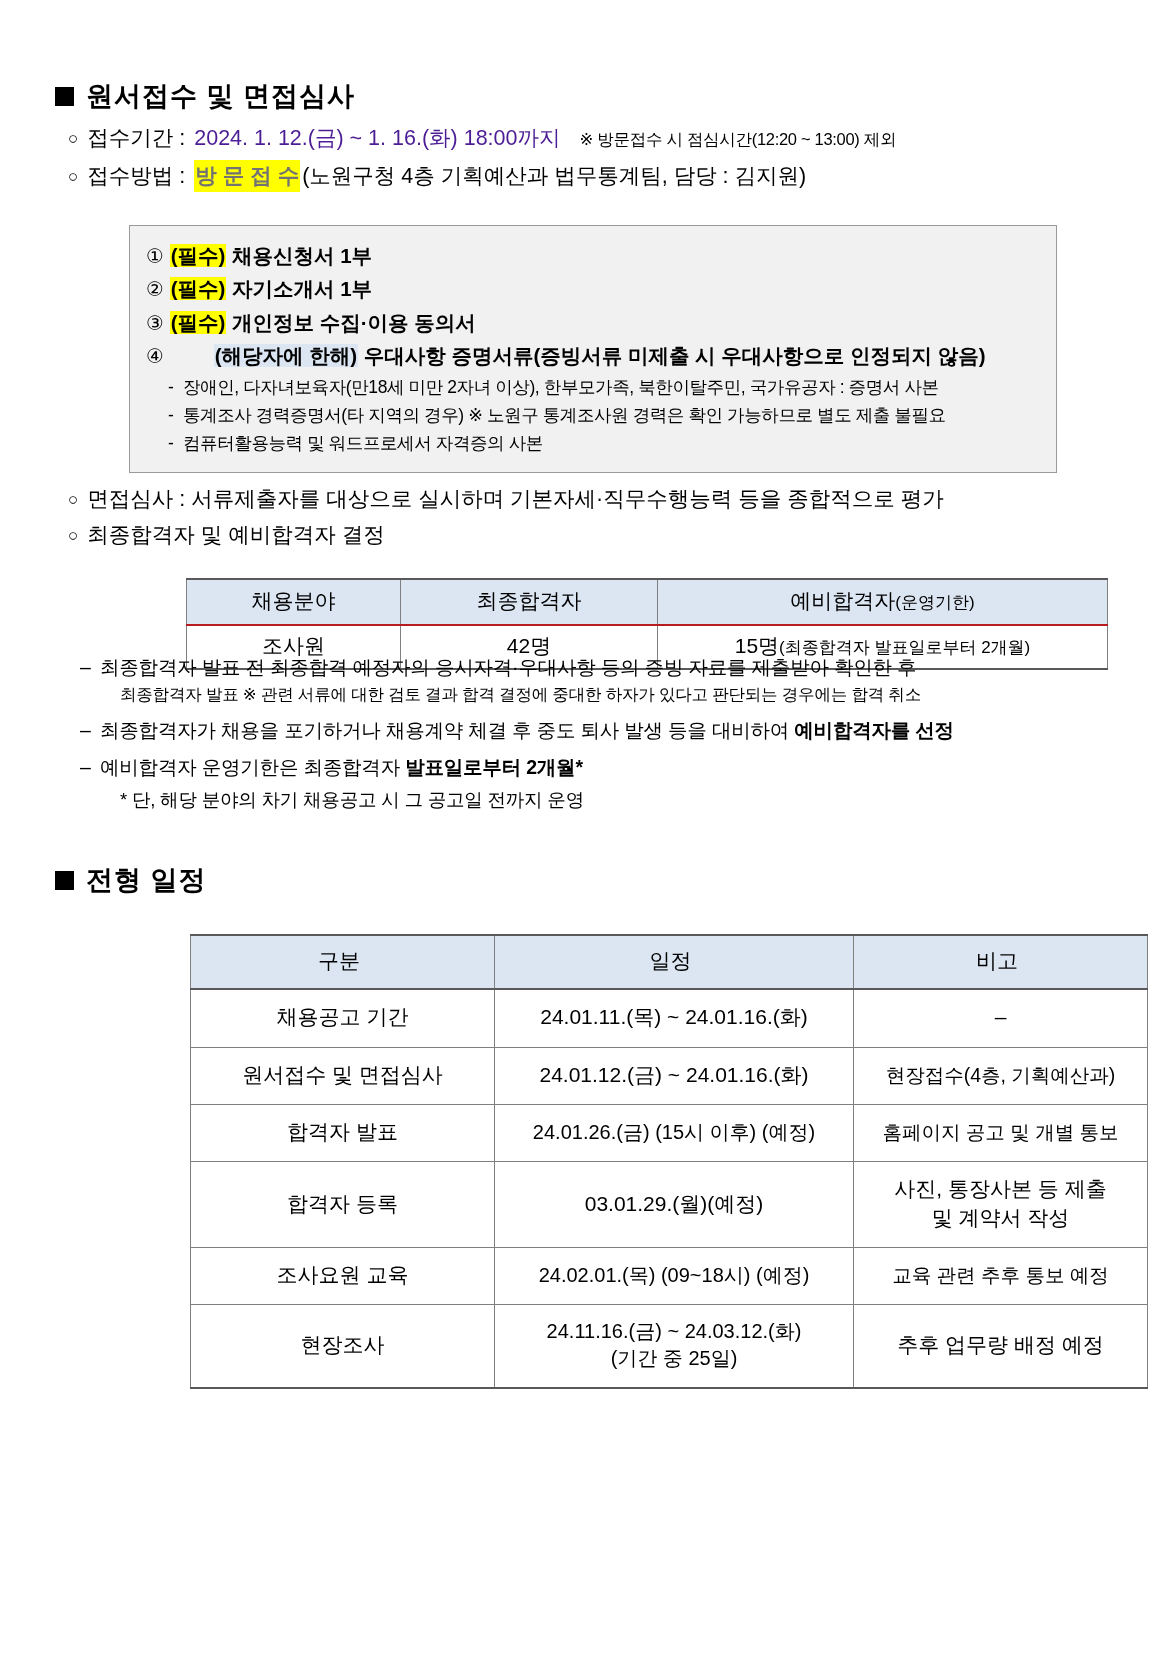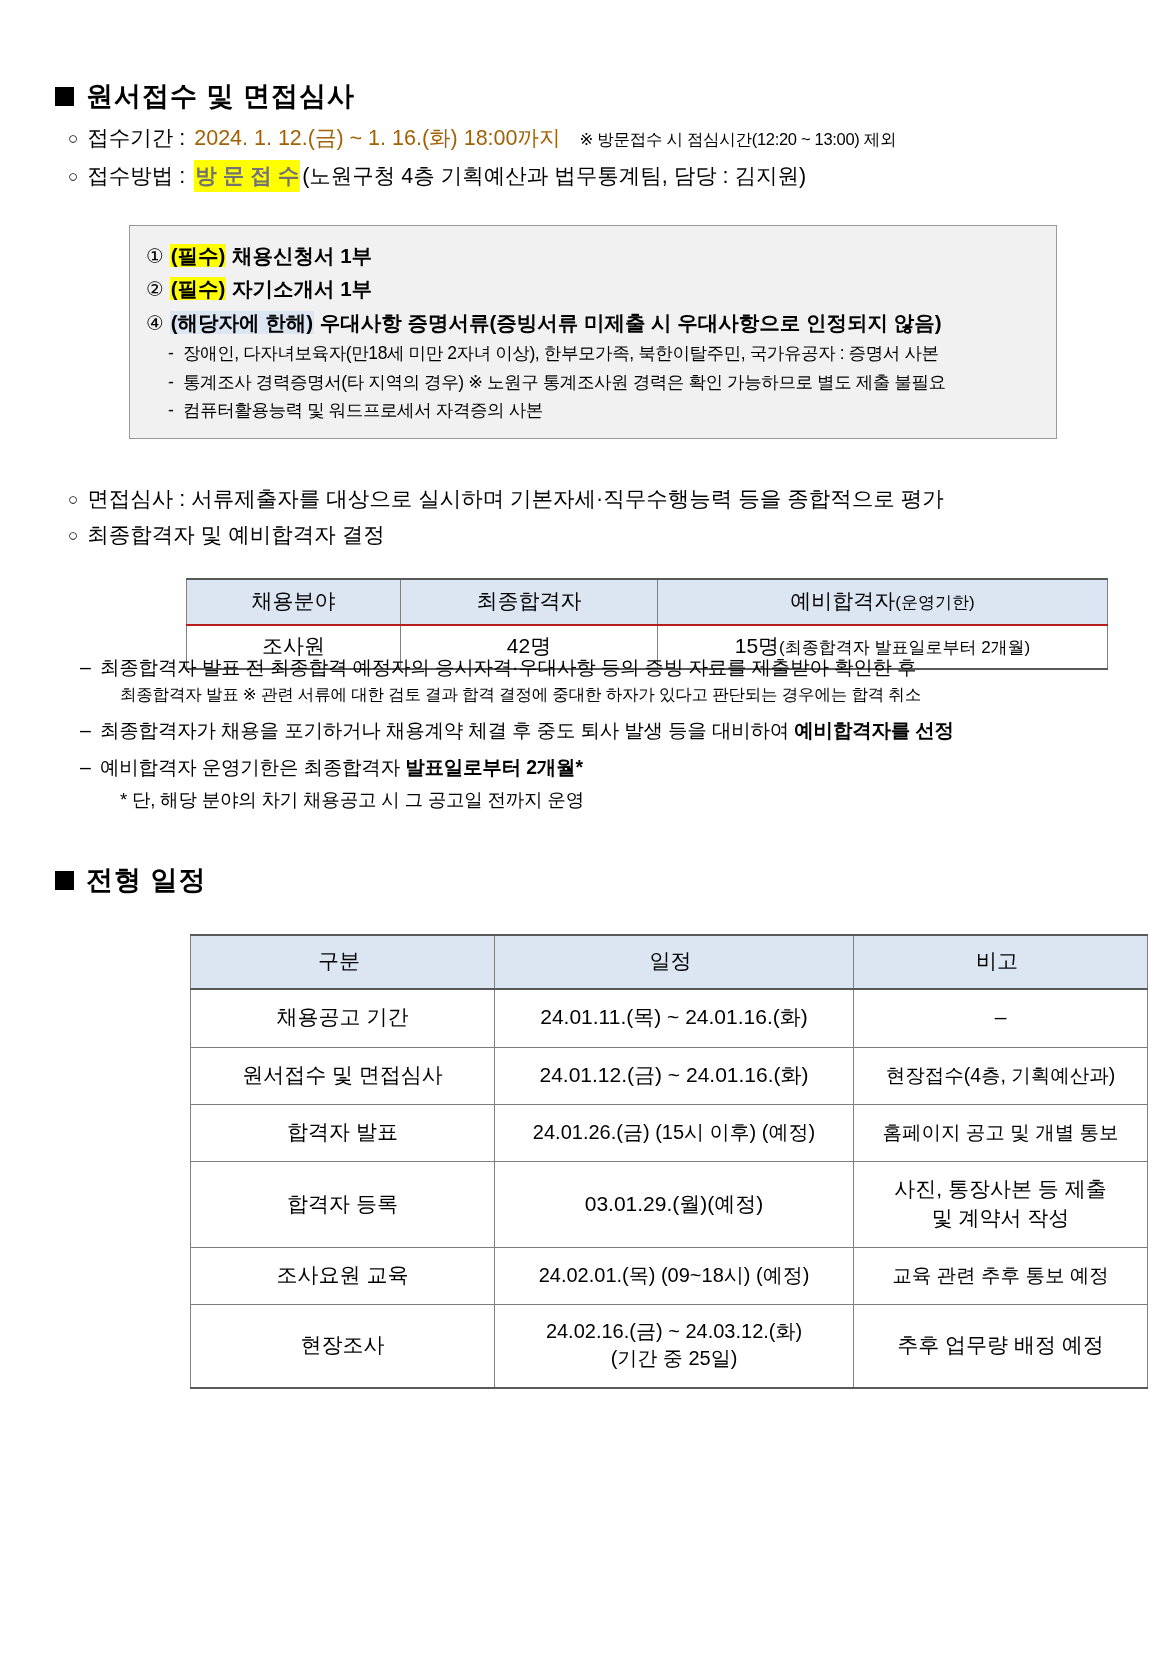--- a/index.html
+++ b/index.html
@@ -49,28 +49,29 @@
     font-size: 21.5px;
     line-height: 1.5;
     white-space: nowrap;
   }
   .o-mark {
     font-size: 17px;
     flex: 0 0 auto;
     position: relative;
     top: -1px;
   }
-  .blue { color: #a16207; }
+  .blue { color: #4c1d95; }
   .hl-yellow {
     background: #ffff00;
     padding: 0 1px;
   }
   .hl-blue {
     background: #dce6f2;
     padding: 0 1px;
+    margin-left: 44px;
   }
   .small-note {
     font-size: 16.5px;
     letter-spacing: -0.3px;
   }
   .bold { font-weight: bold; }
 
   
   .doc-box {
     margin: 13px 0 0 36px;
@@ -202,20 +203,25 @@
       <span class="hl-yellow">(필수)</span>
       <span>채용신청서 1부</span>
     </div>
 
     <div class="doc-item">
       <span class="num">②</span>
       <span class="hl-yellow">(필수)</span>
       <span>자기소개서 1부</span>
     </div>
 
+    <div class="doc-item">
+      <span class="num">③</span>
+      <span class="hl-yellow">(필수)</span>
+      <span>개인정보 수집·이용 동의서</span>
+    </div>
 
     <div class="doc-item">
       <span class="num">④</span>
       <span class="hl-blue">(해당자에 한해)</span>
       <span>우대사항 증명서류(증빙서류 미제출 시 우대사항으로 인정되지 않음)</span>
     </div>
 
     <div class="sub-item">
       <span class="dash">-</span><span>장애인, 다자녀보육자(만18세 미만 2자녀 이상), 한부모가족, 북한이탈주민, 국가유공자 : 증명서 사본</span>
     </div>
@@ -309,20 +315,20 @@
         <td class="two-line">사진, 통장사본 등 제출
 및 계약서 작성</td>
       </tr>
       <tr>
         <td>조사요원 교육</td>
         <td class="two-line" style="font-size:20px;">24.02.01.(목) (09~18시) (예정)</td>
         <td class="two-line" style="font-size:19.5px;">교육 관련 추후 통보 예정</td>
       </tr>
       <tr>
         <td>현장조사</td>
-        <td class="two-line" style="font-size:20px;">24.02.16.(금) ~ 24.03.12.(화)
+        <td class="two-line" style="font-size:20px;">24.11.16.(금) ~ 24.03.12.(화)
 (기간 중 25일)</td>
         <td class="two-line">추후 업무량 배정 예정</td>
       </tr>
     </tbody>
   </table>
 
 </div>
 
 </body></html>

